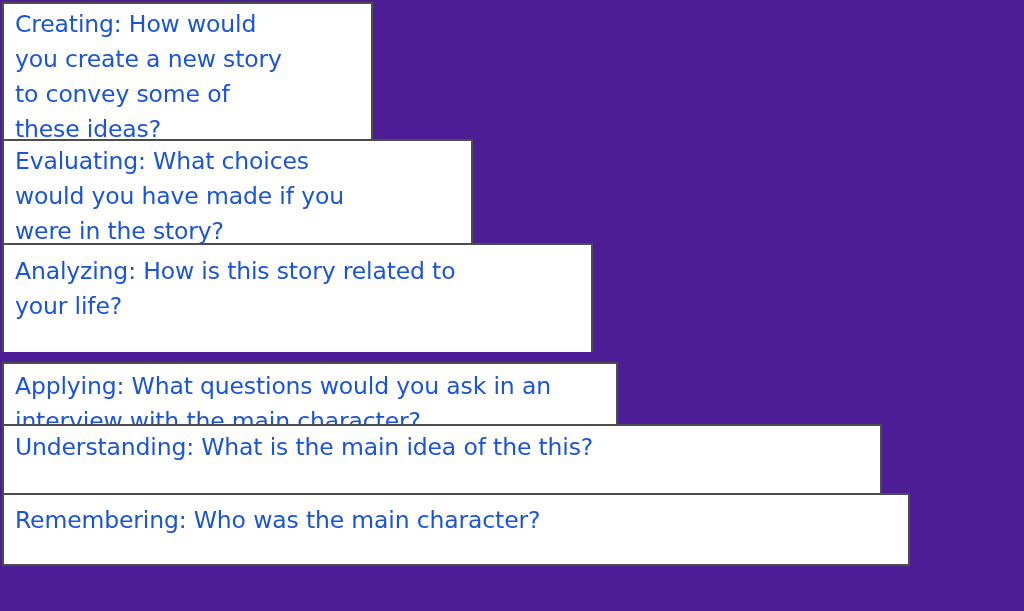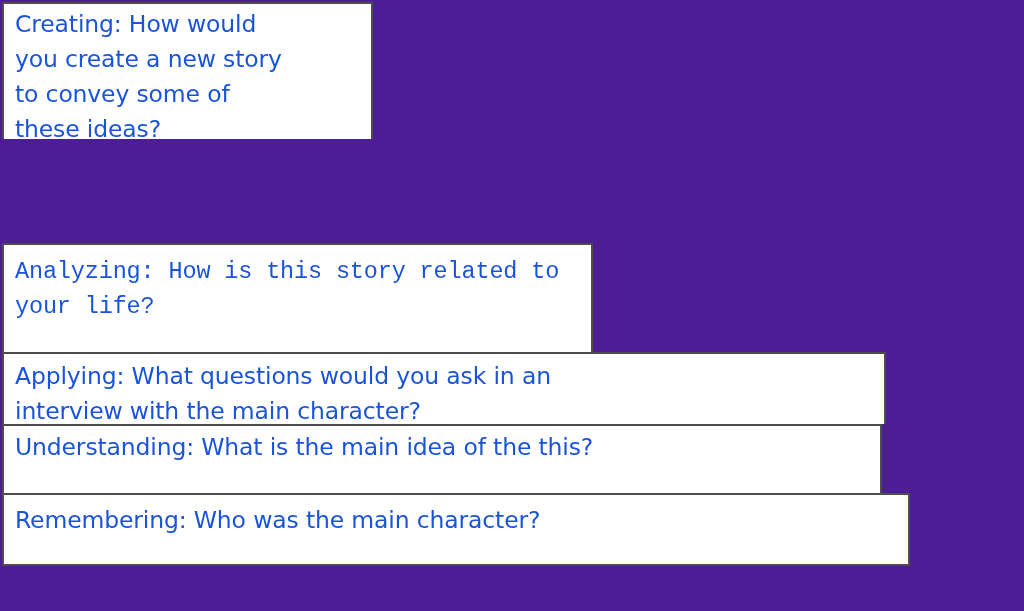--- a/index.html
+++ b/index.html
@@ -45,41 +45,46 @@
     line-height: 35px;
     letter-spacing: -0.15px;
     white-space: pre-line;
     font-weight: 400;
   }
 
   
   #step-creating      { top: 2px;   width: 371px; height: 137px; }
   #step-evaluating    { top: 139px; width: 471px; height: 104px; }
   #step-analyzing     { top: 243px; width: 591px; height: 109px; }
-  #step-applying      { top: 352px; width: 884px; height: 72px;  }
+  #step-applying      { top: 362px; width: 616px; height: 72px;  }
   #step-understanding { top: 424px; width: 880px; height: 69px;  }
   #step-remembering   { top: 493px; width: 908px; height: 73px; }
 
-  #step-analyzing .step-text     { top: 9px; font-family: Liberation Mono, monospace; }
+  #step-analyzing .step-text     { top: 9px; }
   #step-applying .step-text      { top: 5px; }
   #step-understanding .step-text { top: 4px; }
   #step-remembering .step-text   { top: 8px; }
 </style>
 </head>
 <body>
 
 <div id="staircase">
 
   <div class="step" id="step-creating">
     <div class="step-text">Creating: How would
 you create a new story
 to convey some of
 these ideas?</div>
   </div>
 
+  <div class="step" id="step-evaluating">
+    <div class="step-text">Evaluating: What choices
+would you have made if you
+were in the story?</div>
+  </div>
 
   <div class="step" id="step-analyzing">
     <div class="step-text">Analyzing: How is this story related to
 your life?</div>
   </div>
 
   <div class="step" id="step-applying">
     <div class="step-text">Applying: What questions would you ask in an
 interview with the main character?</div>
   </div>

